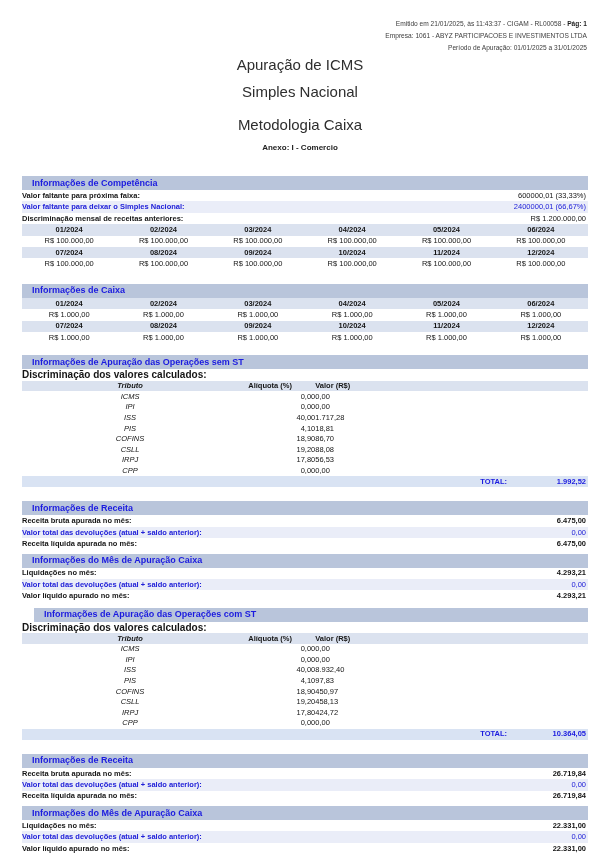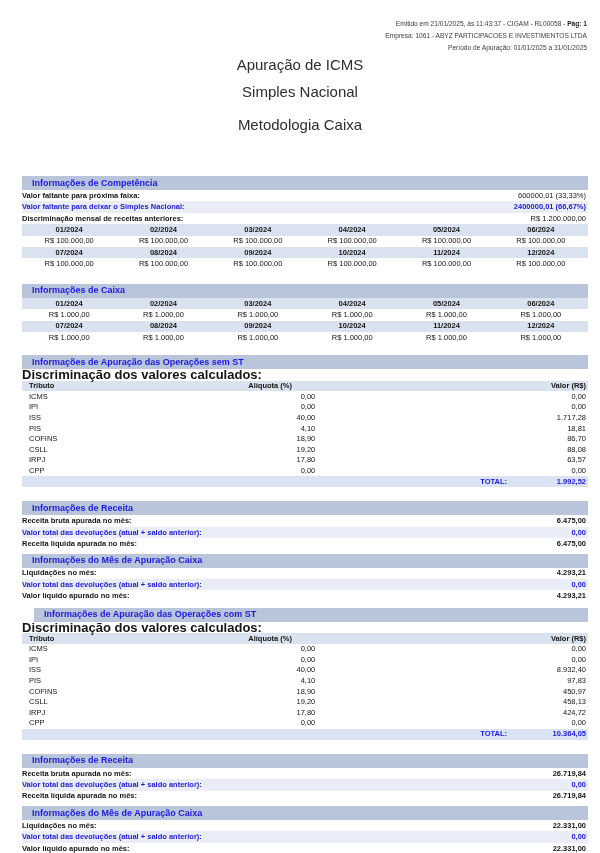--- a/index.html
+++ b/index.html
@@ -28,35 +28,35 @@
     font-weight:bold; font-size:9px; line-height:9px; padding:2.5px 4px 2.5px 10px;
   }
   .mt14 { margin-top:14px; } .mt12 { margin-top:12px; }
   .mt6 { margin-top:6px;margin-left:12px; } .mt5 { margin-top:14px; } .mt4 { margin-top:4px; }
 
   .kv { display:flex; justify-content:space-between; align-items:center;
         font-size:7.5px; line-height:7.8px; padding:1.8px 2px 1.8px 0; }
   .kv .lbl { font-weight:bold; }
   .kv.bold .val { font-weight:bold; }
   .kv.blue { background:var(--hl-bg,#eaedf8); color:var(--val-blue,#2020d8); }
-  .kv.blue .val { font-weight:bold;text-align:right; }
+  .kv.blue .val { font-weight:normal;text-align:right; }
 
   .months-row { display:grid; grid-template-columns:repeat(6,1fr); text-align:center;
                 font-size:7.5px; line-height:7.8px; padding:1.8px 0; }
   .months-head { background:var(--head-bg,#dbe2ef); font-weight:bold; }
 
   .trow { display:grid; grid-template-columns:36% 16% 48%;
           font-size:7.5px; line-height:7.6px; padding:1.5px 2px 1.5px 0; }
-  .trow .c1 { text-align:left; padding-left:7px; }
+  .trow .c1 { text-align:center; padding-left:13px;font-style:italic; }
   .trow .c2 { text-align:right; }
-  .trow .c3 { text-align:right; }
+  .trow .c3 { }
   .trow.thead { background:var(--head-bg,#dbe2ef); font-weight:bold; }
   .trow.thead .c2 { text-align:center; }
 
-  .subtitle { font-size:13px; font-weight:bold; line-height:7.8px; padding:1.8px 0; }
+  .subtitle { font-size:10px; font-weight:bold; line-height:7.8px; padding:1.8px 0; }
 
   .total-row { display:grid; grid-template-columns:86% 14%;
                background:var(--total-bg,#d9e3f3); color:var(--bar-fg,#1b1bdf);
                font-size:7.5px; font-weight:bold; line-height:7.8px; padding:1.8px 2px 1.8px 0; }
   .total-row .tl { text-align:right; }
   .total-row .tv { text-align:right; }
 </style>
 </head>
 <body>
 
@@ -65,20 +65,21 @@
   <div class="meta">
     <div><span>Emitido em 21/01/2025, às 11:43:37 - CIGAM - RL00058 - </span><b>Pág: 1</b></div>
     <div>Empresa: 1061 - ABYZ PARTICIPACOES E INVESTIMENTOS LTDA</div>
     <div>Período de Apuração: 01/01/2025 a 31/01/2025</div>
   </div>
 
   <div class="titles">
     <div class="title-line">Apuração de ICMS</div>
     <div class="title-line">Simples Nacional</div>
     <div class="title-line last">Metodologia Caixa</div>
+    <div class="annex">Anexo: I - Comercio</div>
   </div>
 
   <div class="content">
 
     <div class="section-bar">Informações de Competência</div>
     <div>
         <div class="kv">
           <span class="lbl">Valor faltante para próxima faixa:</span>
           <span class="val">600000,01 (33,33%)</span>
         </div>
@@ -196,21 +197,21 @@
           <span class="c3">86,70</span>
         </div>
         <div class="trow">
           <span class="c1">CSLL</span>
           <span class="c2">19,20</span>
           <span class="c3">88,08</span>
         </div>
         <div class="trow">
           <span class="c1">IRPJ</span>
           <span class="c2">17,80</span>
-          <span class="c3">63,57</span>
+          <span class="c3">56,53</span>
         </div>
         <div class="trow">
           <span class="c1">CPP</span>
           <span class="c2">0,00</span>
           <span class="c3">0,00</span>
         </div>
       </div>
     <div class="total-row">
       <span class="tl">TOTAL:</span>
       <span class="tv">1.992,52</span>

